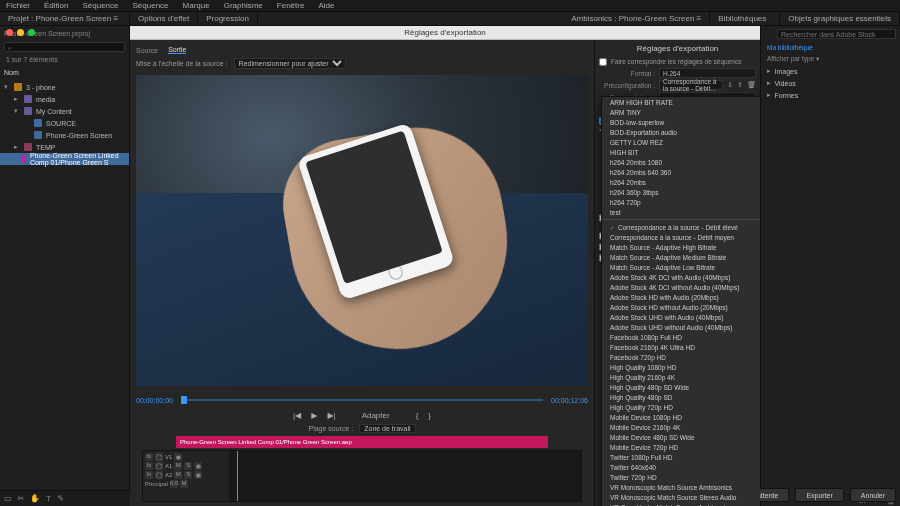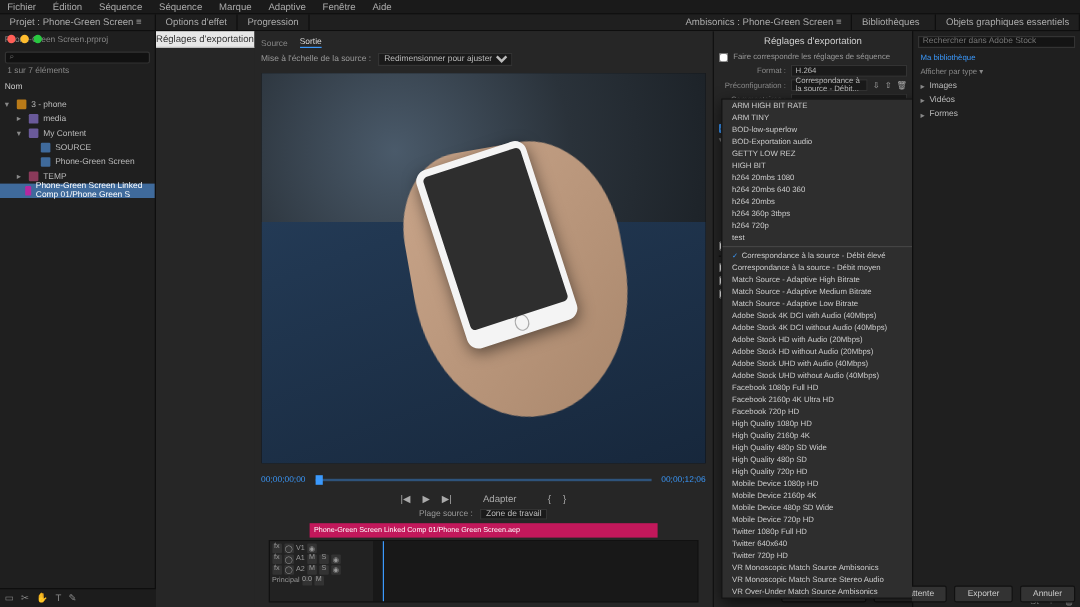--- a/index.html
+++ b/index.html
@@ -15,21 +15,21 @@
   .projsearch { height:14px; padding:2px 4px; }
   .projsearch input { width:100%; height:10px; background:#111; border:1px solid #333; color:#888; font-size:7px; padding:0 3px; border-radius:2px; }
   .bincount { font-size:7px; color:#888; padding:2px 6px; }
   .tree { flex:1; overflow:hidden; padding:2px 0; }
   .tree .row { display:flex; align-items:center; height:12px; padding:0 4px; font-size:7px; color:#bbb; gap:4px; }
   .tree .row.sel { background:#3f6a9b; color:#fff; }
   .tree .sw { width:8px; height:8px; border-radius:1px; }
   .tree .chev { width:6px; color:#888; }
   .tree .ind1 { padding-left:14px; } .tree .ind2 { padding-left:24px; }
   .centercol { flex:1; background:#232323; display:flex; flex-direction:column; position:relative; }
-  .exportwin { position:absolute; left:0; top:0; right:0; bottom:0; background:#262626; display:flex; }
+  .exportwin { position:absolute; left:0; top:0; right:0; bottom:0; background:#262626; display:flex; flex-direction:column; }
   .expt-top { height:14px; background:#e7e7e7; color:#333; font-size:8px; display:flex; align-items:center; justify-content:center; border-bottom:1px solid #bbb; }
   .expt-body { flex:1; display:flex; overflow:hidden; }
   .expt-left { flex:1; background:#262626; display:flex; flex-direction:column; padding:4px 6px; }
   .expt-tabs { display:flex; gap:10px; font-size:7px; color:#888; height:12px; align-items:center; }
   .expt-tabs .act { color:#ddd; border-bottom:1px solid #3b99fc; }
   .scaleline { font-size:7px; color:#999; display:flex; align-items:center; gap:6px; margin-top:2px; }
   .scaleline select { background:#1a1a1a; color:#bbb; border:1px solid #333; font-size:7px; height:11px; }
   .preview { flex:1; margin:6px 0; background:#000; display:flex; align-items:center; justify-content:center; position:relative; }
   .preview .img { width:100%; height:100%; background:
      radial-gradient(ellipse at 30% 20%, #4a5a6a 0%, #2a323a 40%, #12161a 100%);
@@ -59,21 +59,21 @@
   .fld { display:flex; align-items:center; height:12px; gap:4px;}
   .fld label { width:56px; text-align:right; color:#888; font-size:6.5px;}
   .fld .val { flex:1; background:#1a1a1a; border:1px solid #333; height:10px; font-size:6.5px; color:#bbb; padding:0 3px; display:flex; align-items:center;}
   .chk { display:flex; align-items:center; gap:4px; height:11px; font-size:6.5px; color:#999;}
   .chk input { width:8px; height:8px; accent-color:#3b99fc;}
   .presetdrop { position:absolute; left:6px; top:56px; width:176px; background:#2e2e2e; border:1px solid #111; box-shadow:0 4px 12px rgba(0,0,0,.6); z-index:50; max-height:420px; overflow:auto; }
   .presetdrop .item { height:10px; font-size:6.5px; color:#ccc; padding:0 8px; display:flex; align-items:center; white-space:nowrap;}
   .presetdrop .item.checked::before { content:"✓"; margin-right:3px; color:#3b99fc; font-size:6px;}
   .presetdrop .sep { height:1px; background:#444; margin:2px 0;}
   .rightcol { width:140px; background:#1f1f1f; border-left:1px solid #0e0e0e; display:flex; flex-direction:column; }
-  .rightcol .srch { padding:3px 4px;}
+  .rightcol .srch { padding:3px 4px;margin-left:12px;}
   .rightcol .srch input { width:100%; height:10px; background:#141414; border:1px solid #333; font-size:7px; color:#aaa; padding:0 3px;}
   .rightcol .line { font-size:6.5px; color:#3b99fc; padding:2px 6px;}
   .rightcol .link { font-size:6.5px; color:#888; padding:2px 6px;}
   .rightcol .cat { height:12px; display:flex; align-items:center; padding:0 6px; font-size:7px; color:#bbb; gap:4px;}
   .rightcol .cat .ar { color:#888;}
   .bottom-right { position:absolute; right:4px; bottom:4px; display:flex; gap:6px;}
   .bottom-right button { background:#333; border:1px solid #111; color:#ccc; font-size:7px; height:14px; padding:0 10px; border-radius:2px;}
   .iconrow { display:flex; gap:6px; height:12px; align-items:center; padding:0 4px; color:#777; font-size:8px;}
   .eff-tabs { display:flex; gap:8px; margin:2px 0 2px 60px; font-size:6.5px;}
   .eff-tabs span { color:#777;} .eff-tabs .act { color:#ddd; border-bottom:1px solid #3b99fc;}
@@ -89,21 +89,21 @@
 </style>
 </head>
 <body>
 
 <div class="topmenu">
   <span>Fichier</span>
   <span>Édition</span>
   <span>Séquence</span>
   <span>Séquence</span>
   <span>Marque</span>
-  <span>Adaptive</span>
+  <span>Graphisme</span>
   <span>Fenêtre</span>
   <span>Aide</span>
 </div>
 
 <div class="panelbar">
   <div class="tab" style="width:130px">Projet : Phone-Green Screen ≡</div>
   <div class="tab">Options d'effet</div>
   <div class="tab">Progression</div>
   <div class="tab" style="margin-left:auto">Ambisonics : Phone-Green Screen ≡</div>
   <div class="tab" style="width:70px">Bibliothèques</div>

